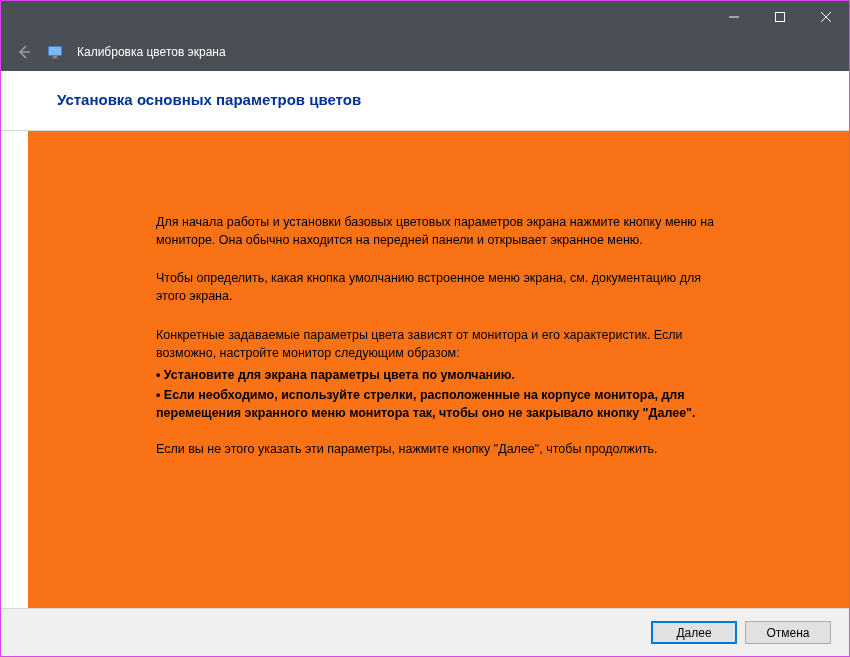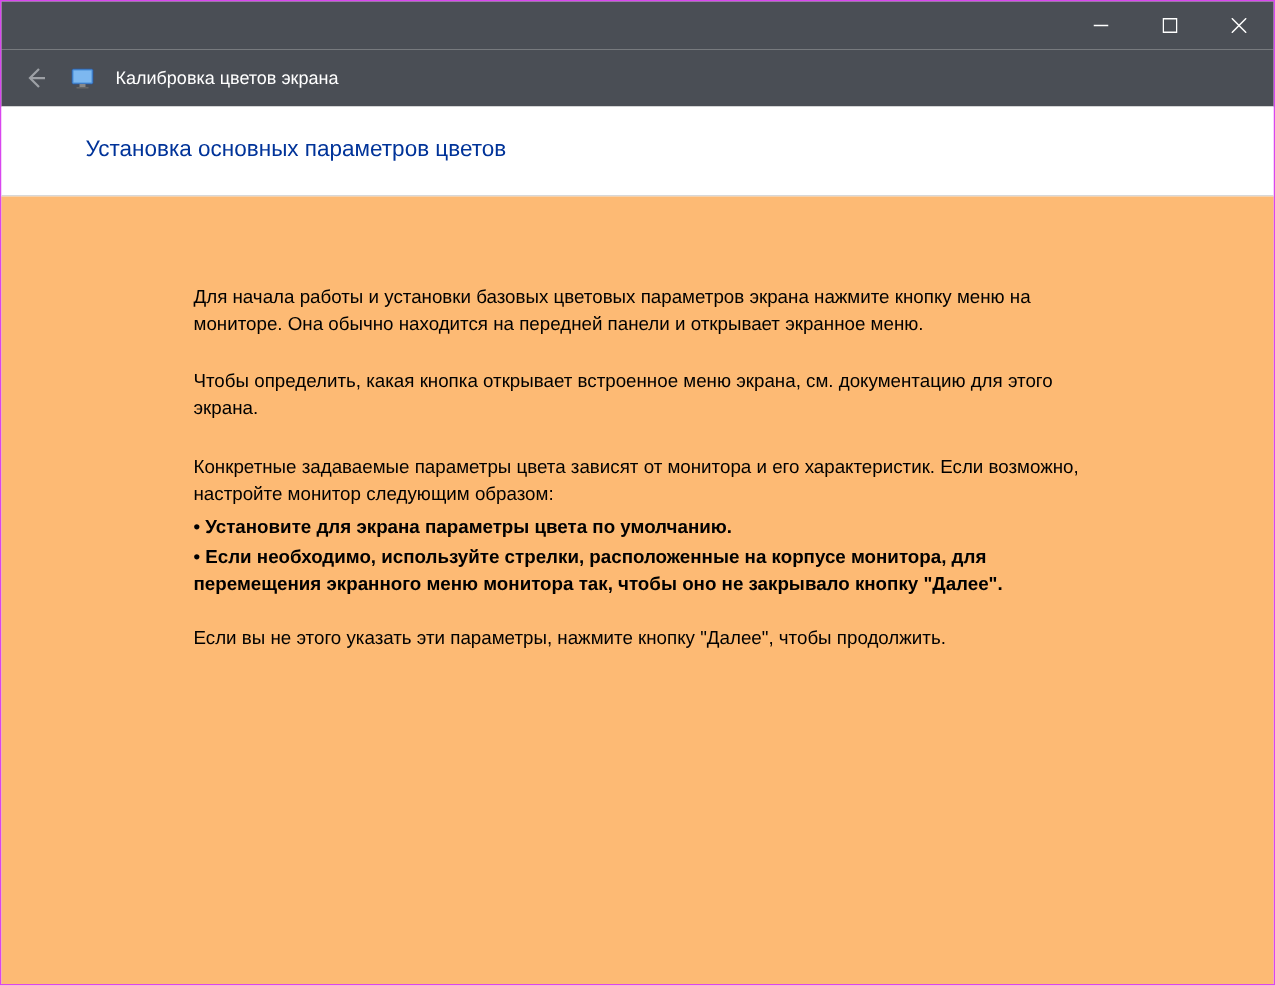--- a/index.html
+++ b/index.html
@@ -65,27 +65,28 @@
       font-size: 12px;
     }
     .page-title-bar {
       background: #fff;
       padding: 20px 0 22px 56px;
       border-bottom: 1px solid #d8d8d8;
     }
     .page-title {
       color: #003399;
       font-size: 15px;
-      font-weight: normal;
+      font-weight: bold;
     }
     .content-area {
       flex: 1;
-      background: #fdba74;
-      padding: 58px 120px 20px 128px;
+      background: #f97316;
+      padding: 82px 120px 20px 128px;
       overflow: auto;
+      margin-left: 27px;
     }
     .content-text {
       color: #000;
       font-size: 12.5px;
       line-height: 1.45;
     }
     .content-text p {
       margin-bottom: 20px;
     }
     .content-text .bullet {
@@ -164,21 +165,25 @@
     <div class="header-title">Калибровка цветов экрана</div>
   </div>
 
   <div class="page-title-bar">
     <div class="page-title">Установка основных параметров цветов</div>
   </div>
 
   <div class="content-area">
     <div class="content-text">
       <p>Для начала работы и установки базовых цветовых параметров экрана нажмите кнопку меню на мониторе. Она обычно находится на передней панели и открывает экранное меню.</p>
-      <p>Чтобы определить, какая кнопка открывает встроенное меню экрана, см. документацию для этого экрана.</p>
+      <p>Чтобы определить, какая кнопка умолчанию встроенное меню экрана, см. документацию для этого экрана.</p>
       <p style="margin-bottom:4px">Конкретные задаваемые параметры цвета зависят от монитора и его характеристик. Если возможно, настройте монитор следующим образом:</p>
       <p class="bullet">• Установите для экрана параметры цвета по умолчанию.</p>
       <p class="last-bullet">• Если необходимо, используйте стрелки, расположенные на корпусе монитора, для перемещения экранного меню монитора так, чтобы оно не закрывало кнопку "Далее".</p>
       <p>Если вы не этого указать эти параметры, нажмите кнопку "Далее", чтобы продолжить.</p>
     </div>
   </div>
 
+  <div class="footer-bar">
+    <button class="footer-btn primary">Далее</button>
+    <button class="footer-btn">Отмена</button>
+  </div>
 </div>
 
 </body></html>

